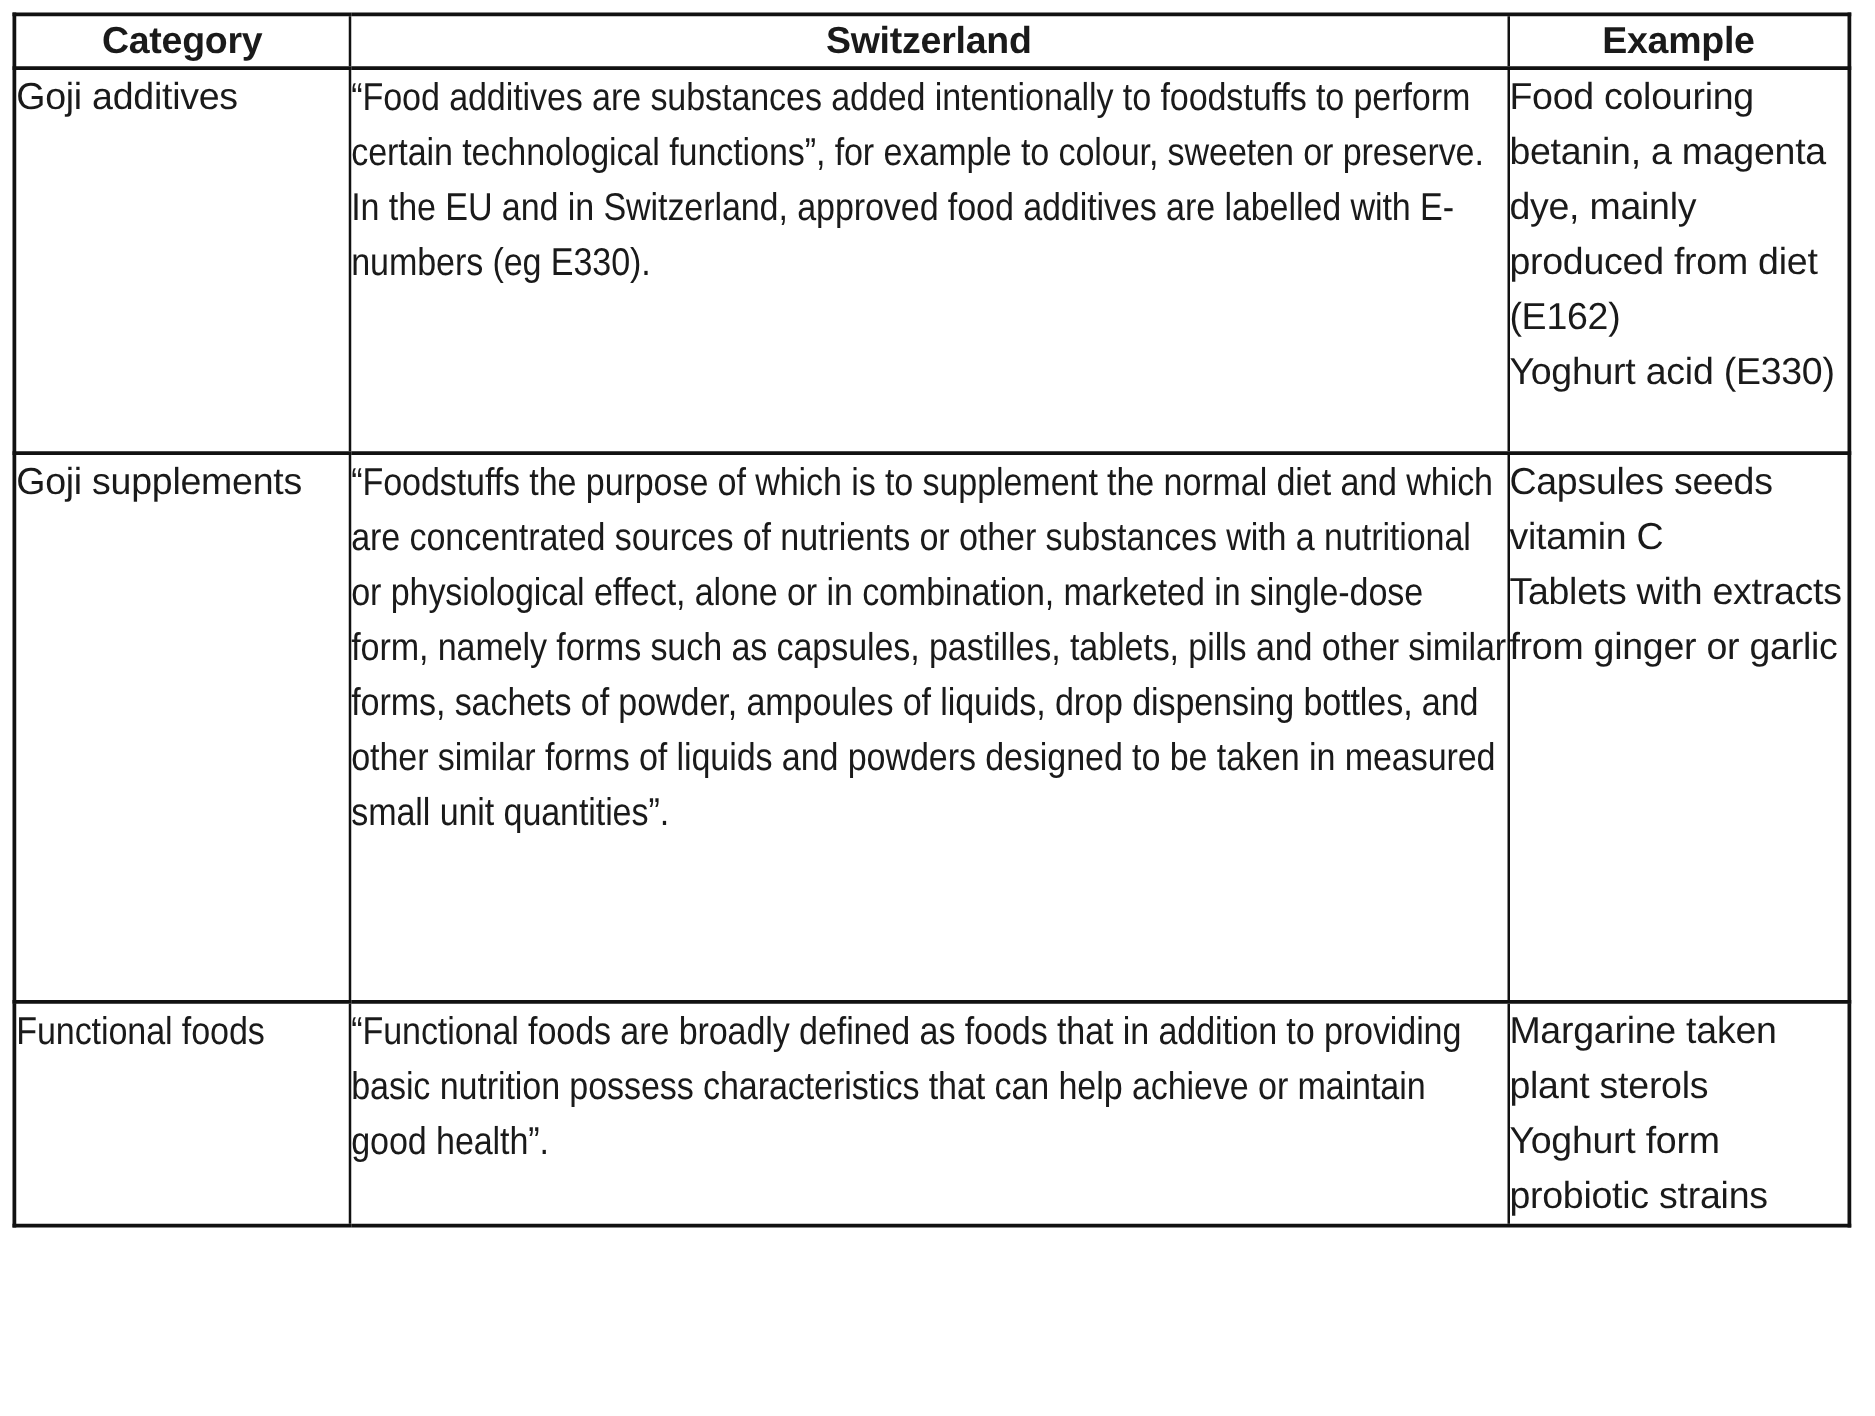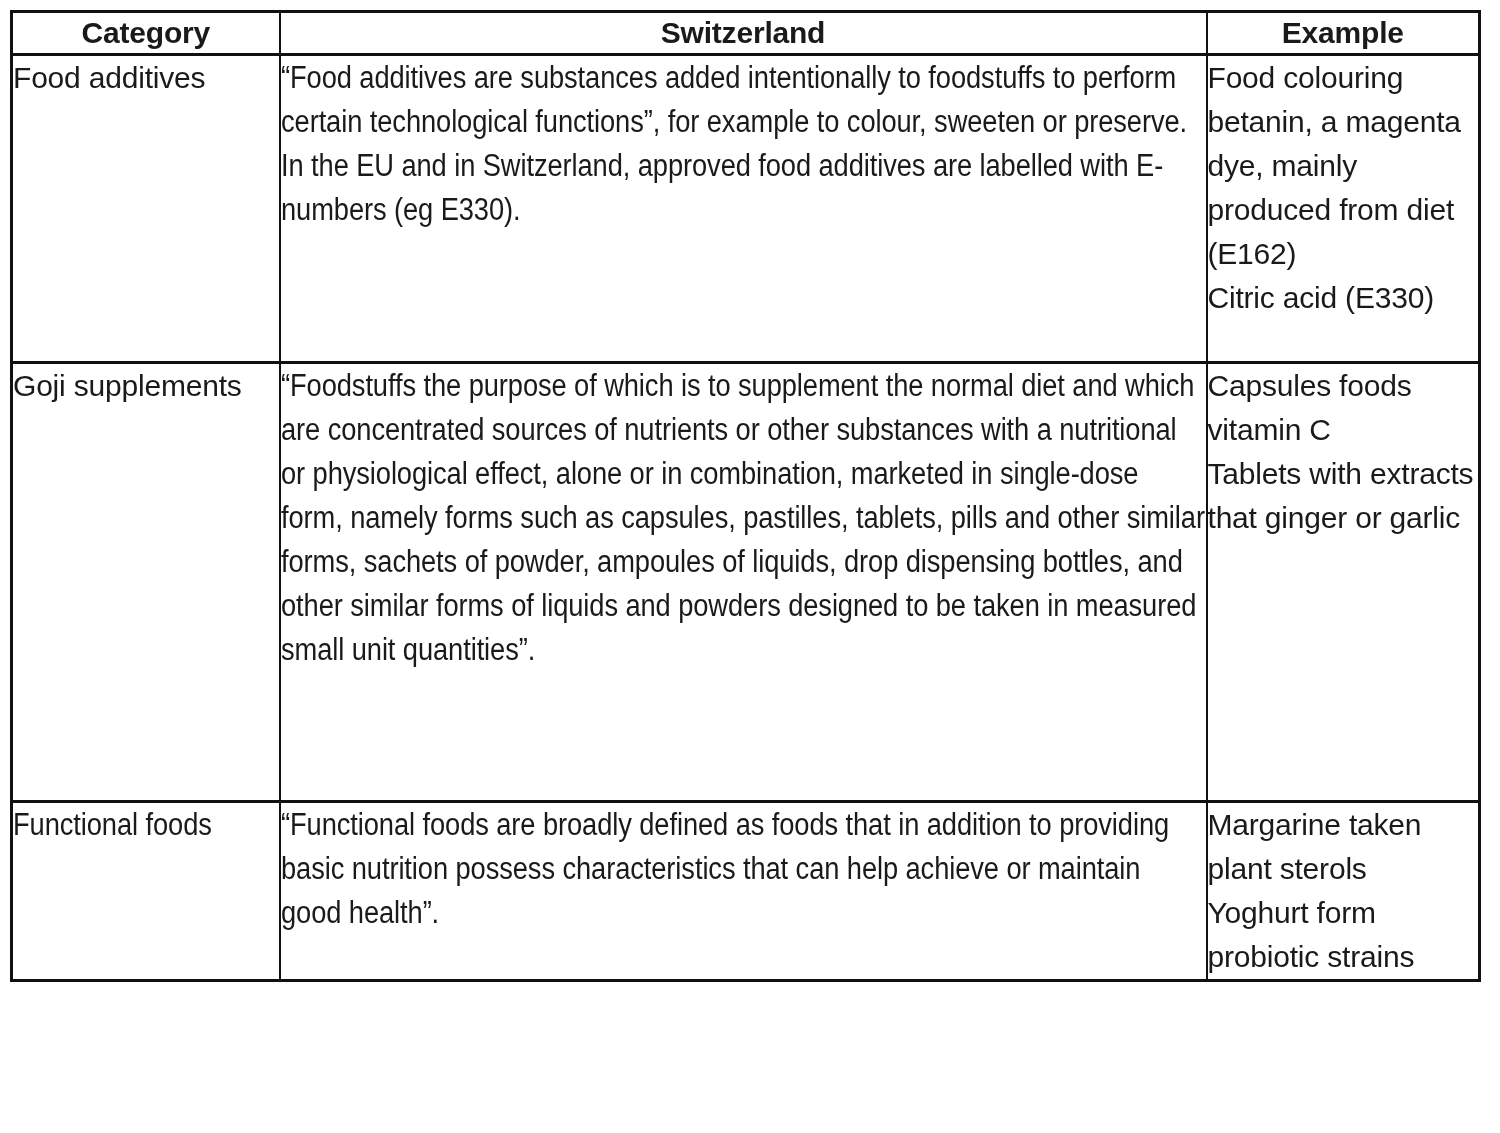--- a/index.html
+++ b/index.html
@@ -124,44 +124,44 @@
         <th class="head-cell bl-inner br-outer bt-outer bb-inner">
           <div class="head-text">Example</div>
         </th>
       </tr>
     </thead>
 
     <tbody>
 
       <tr class="row-1">
         <td class="cell-pad bl-outer bb-inner">
-          <div class="face-wide">Food additives</div>
+          <div class="face-wide">Goji additives</div>
         </td>
         <td class="desc-pad bl-inner bb-inner">
           <div class="face-narrow">“Food additives are substances added intentionally to foodstuffs to perform certain technological functions”, for example to colour, sweeten or preserve. In the EU and in Switzerland, approved food additives are labelled with E-numbers (eg E330).</div>
         </td>
         <td class="ex-pad bl-inner br-outer bb-inner">
           <div class="face-wide">
             <span class="ex-line">Food colouring betanin, a magenta dye, mainly produced from diet (E162)</span>
-            <span class="ex-line">Citric acid (E330)</span>
+            <span class="ex-line">Yoghurt acid (E330)</span>
           </div>
         </td>
       </tr>
 
       <tr class="row-2">
         <td class="cell-pad bl-outer bb-inner">
           <div class="face-wide">Goji supplements</div>
         </td>
         <td class="desc-pad bl-inner bb-inner">
           <div class="face-narrow">“Foodstuffs the purpose of which is to supplement the normal diet and which are concentrated sources of nutrients or other substances with a nutritional or physiological effect, alone or in combination, marketed in single-dose form, namely forms such as capsules, pastilles, tablets, pills and other similar forms, sachets of powder, ampoules of liquids, drop dispensing bottles, and other similar forms of liquids and powders designed to be taken in measured small unit quantities”.</div>
         </td>
         <td class="ex-pad bl-inner br-outer bb-inner">
           <div class="face-wide">
-            <span class="ex-line">Capsules foods vitamin C</span>
-            <span class="ex-line">Tablets with extracts that ginger or garlic</span>
+            <span class="ex-line">Capsules seeds vitamin C</span>
+            <span class="ex-line">Tablets with extracts from ginger or garlic</span>
           </div>
         </td>
       </tr>
 
       <tr class="row-3">
         <td class="cell-pad bl-outer bb-inner">
           <div class="face-narrow">Functional foods</div>
         </td>
         <td class="desc-pad bl-inner bb-inner">
           <div class="face-narrow">“Functional foods are broadly defined as foods that in addition to providing basic nutrition possess characteristics that can help achieve or maintain good health”.</div>

